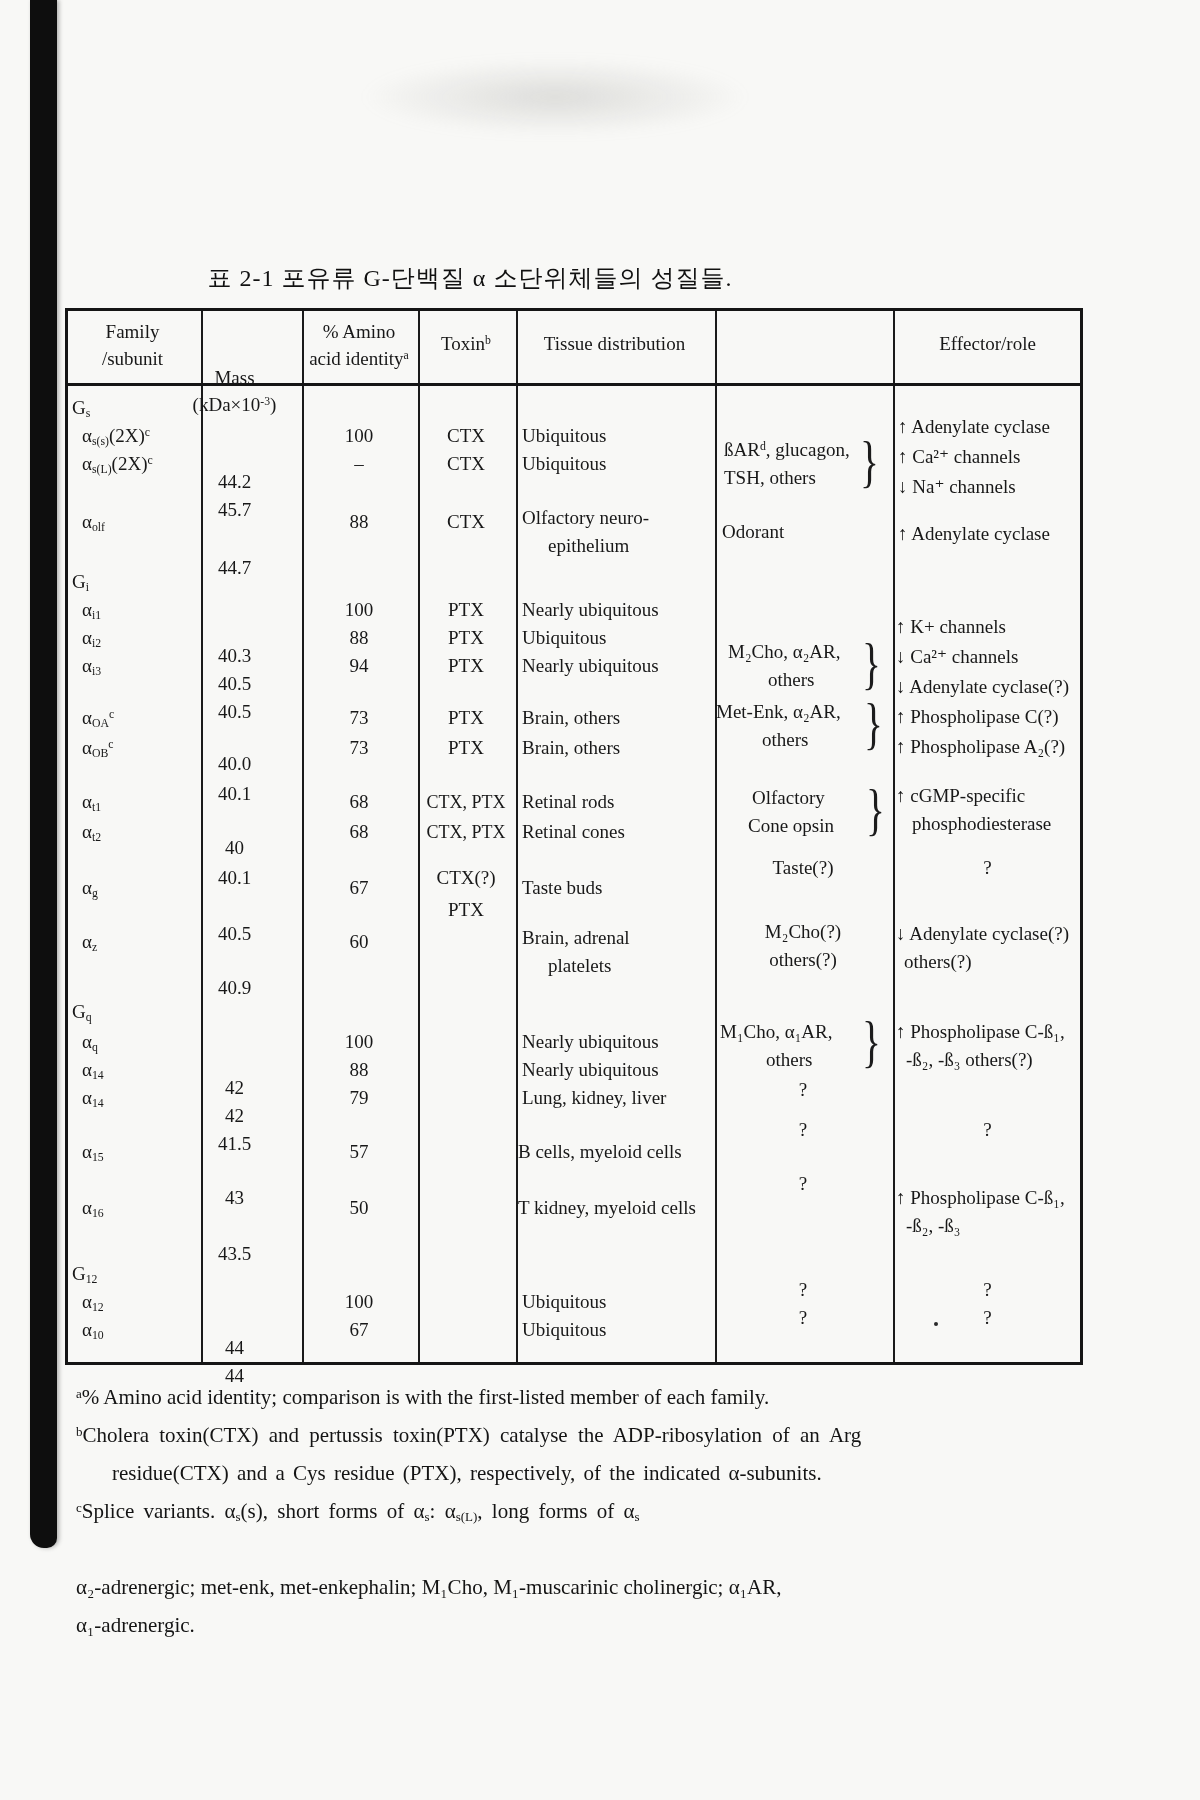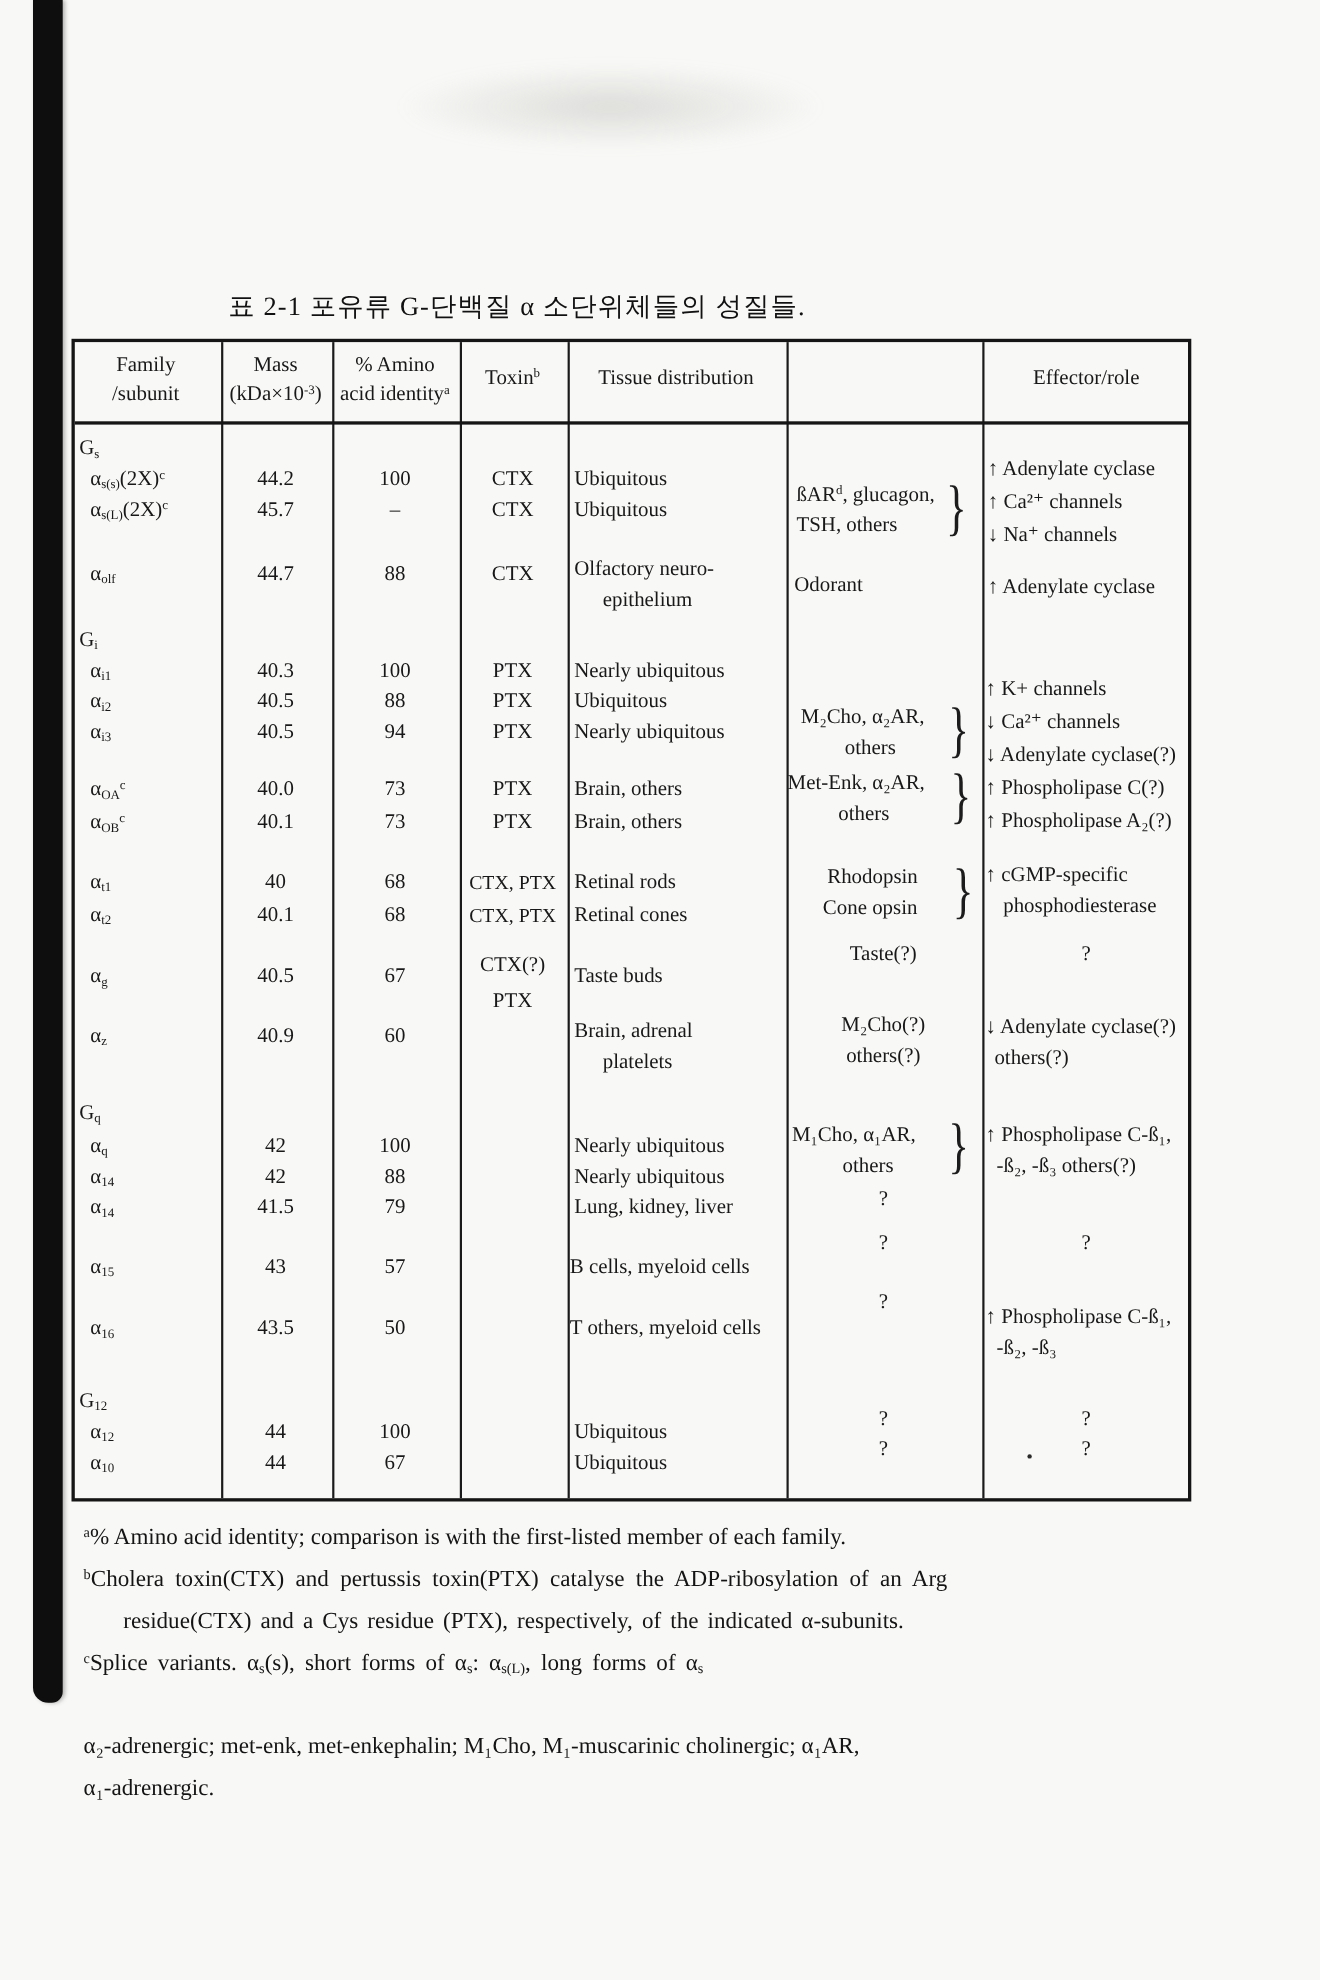--- a/index.html
+++ b/index.html
@@ -29,21 +29,21 @@
   .tbl{
     position:absolute;left:65px;top:308px;width:1018px;height:1057px;
     border:3px solid #151515;box-sizing:border-box;
   }
   .vl{position:absolute;top:0;bottom:0;width:2px;background:#1a1a1a;}
   .hl{position:absolute;left:0;right:0;top:72px;height:3px;background:#151515;}
   
   .t{position:absolute;font-size:19px;line-height:24px;color:#181818;white-space:nowrap;}
   .pre{white-space:pre-line;}
   .x1h{left:65px;width:135px;text-align:center;}
-  .x2{left:200px;width:101px;text-align:center;}
+  .x2{left:184px;width:101px;text-align:center;margin-top:46px;}
   .x3{left:301px;width:116px;text-align:center;}
   .x4{left:417px;width:98px;text-align:center;}
   .x5h{left:515px;width:199px;text-align:center;}
   .x6c{left:714px;width:178px;text-align:center;}
   .x7c{left:892px;width:191px;text-align:center;}
   .hdr{line-height:27px;}
   sup,sub{font-size:0.62em;line-height:0;}
   sup{vertical-align:0.5em;}
   sub{vertical-align:-0.25em;}
   .brace{position:absolute;font-size:56px;line-height:56px;font-weight:400;transform:scaleX(.7);color:#1c1c1c;}
@@ -158,21 +158,21 @@
   <div class="t x3" style="top:790px">68</div>
   <div class="t x4" style="top:790px;font-size:18px">CTX, PTX</div>
   <div class="t" style="left:522px;top:790px">Retinal rods</div>
 
   <div class="t" style="left:82px;top:820px">α<sub>t2</sub></div>
   <div class="t x2" style="top:820px">40.1</div>
   <div class="t x3" style="top:820px">68</div>
   <div class="t x4" style="top:820px;font-size:18px">CTX, PTX</div>
   <div class="t" style="left:522px;top:820px">Retinal cones</div>
 
-  <div class="t" style="left:752px;top:786px">Rhodopsin</div>
+  <div class="t" style="left:752px;top:786px">Olfactory</div>
   <div class="t" style="left:748px;top:814px">Cone opsin</div>
   <div class="brace" style="left:862px;top:782px">}</div>
   <div class="t" style="left:896px;top:784px">↑ cGMP-specific</div>
   <div class="t" style="left:912px;top:812px">phosphodiesterase</div>
 
   <div class="t" style="left:82px;top:876px">α<sub>g</sub></div>
   <div class="t x2" style="top:876px">40.5</div>
   <div class="t x3" style="top:876px">67</div>
   <div class="t x4" style="top:866px">CTX(?)</div>
   <div class="t x4" style="top:898px">PTX</div>
@@ -217,21 +217,21 @@
   <div class="t" style="left:82px;top:1140px">α<sub>15</sub></div>
   <div class="t x2" style="top:1140px">43</div>
   <div class="t x3" style="top:1140px">57</div>
   <div class="t" style="left:518px;top:1140px">B cells, myeloid cells</div>
   <div class="t x6c" style="top:1118px">?</div>
   <div class="t x7c" style="top:1118px">?</div>
 
   <div class="t" style="left:82px;top:1196px">α<sub>16</sub></div>
   <div class="t x2" style="top:1196px">43.5</div>
   <div class="t x3" style="top:1196px">50</div>
-  <div class="t" style="left:518px;top:1196px">T others, myeloid cells</div>
+  <div class="t" style="left:518px;top:1196px">T kidney, myeloid cells</div>
   <div class="t x6c" style="top:1172px">?</div>
   <div class="t" style="left:896px;top:1186px">↑ Phospholipase C-ß₁,</div>
   <div class="t" style="left:906px;top:1214px">-ß₂, -ß₃</div>
 
   <div class="t" style="left:72px;top:1262px">G<sub>12</sub></div>
 
   <div class="t" style="left:82px;top:1290px">α<sub>12</sub></div>
   <div class="t x2" style="top:1290px">44</div>
   <div class="t x3" style="top:1290px">100</div>
   <div class="t" style="left:522px;top:1290px">Ubiquitous</div>

